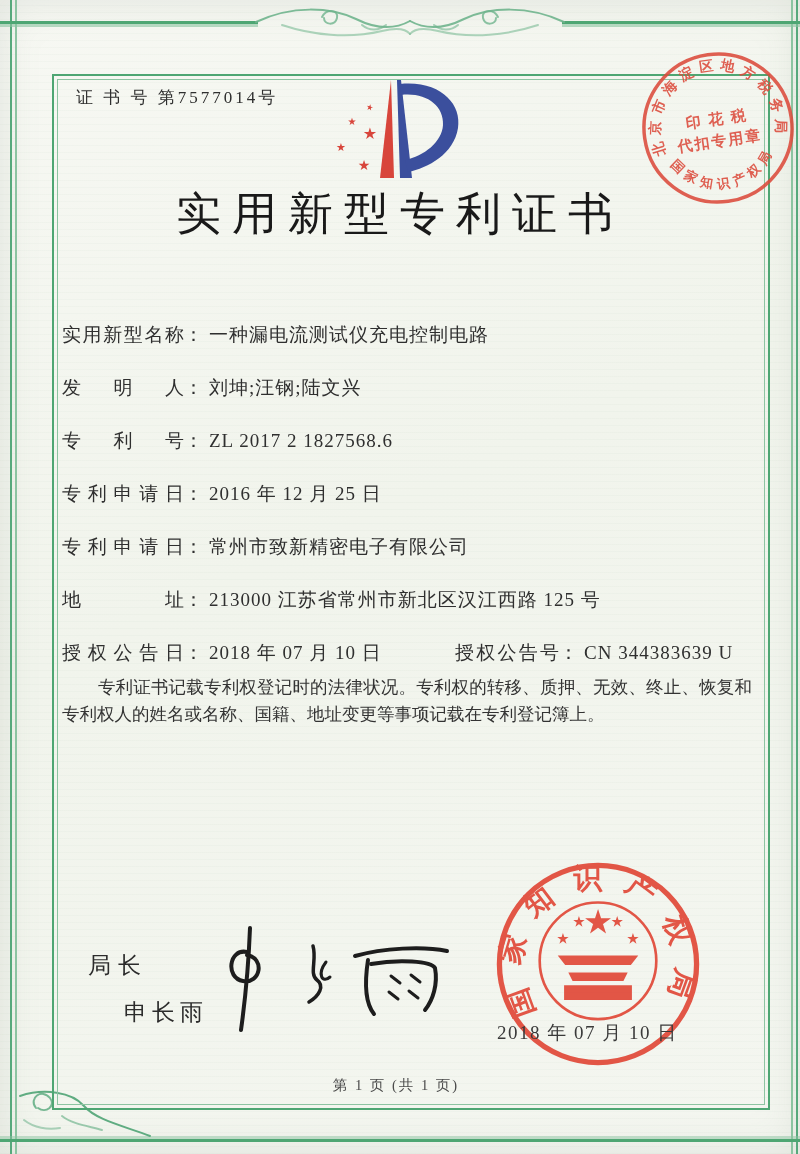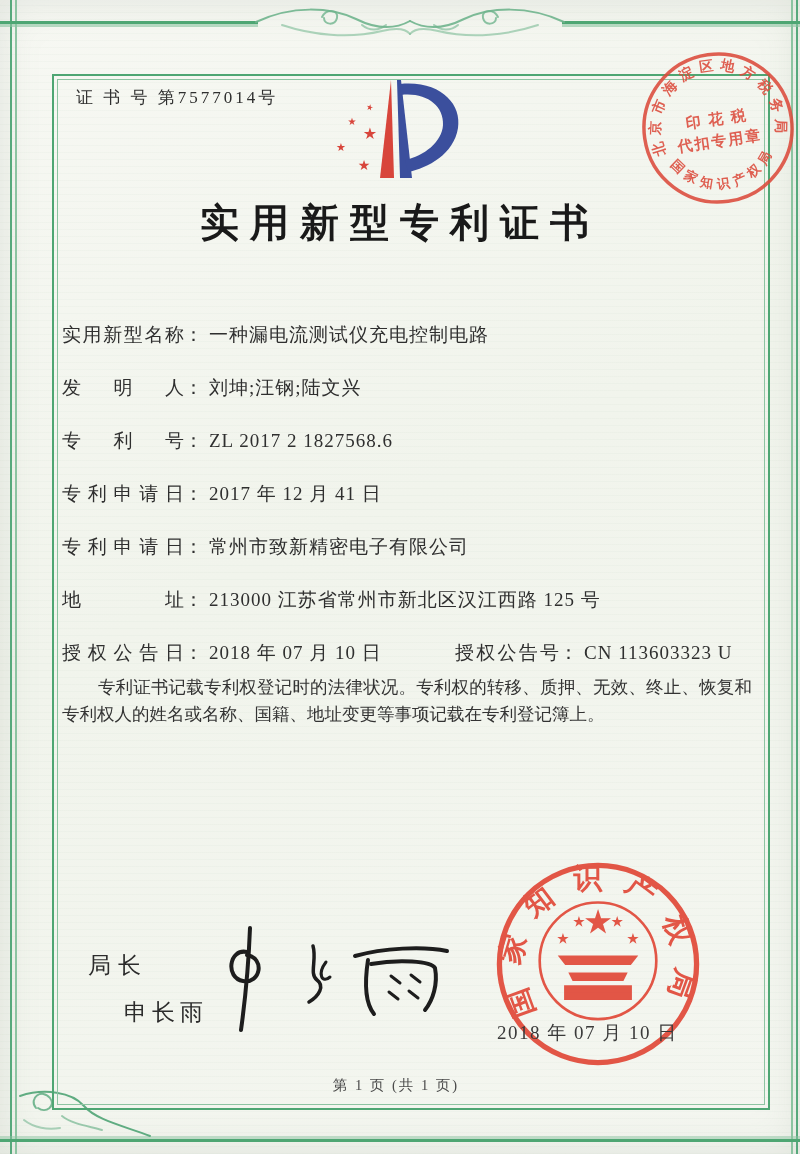--- a/index.html
+++ b/index.html
@@ -18,22 +18,22 @@
     background:linear-gradient(90deg,#57a97c 0 2px,rgba(0,0,0,0) 2px 5px,#8cc4a1 5px 7px);}
   .band-right{left:791px;top:0;width:7px;height:1154px;
     background:linear-gradient(90deg,#8cc4a1 0 2px,rgba(0,0,0,0) 2px 5px,#57a97c 5px 7px);}
   .band-top-l{left:0;top:21px;width:258px;height:3px;background:#4ea673;box-shadow:0 3px 0 rgba(140,196,161,.6);}
   .band-top-r{left:562px;top:21px;width:238px;height:3px;background:#4ea673;box-shadow:0 3px 0 rgba(140,196,161,.6);}
   .band-bottom{left:0;top:1139px;width:800px;height:3px;background:#4ea673;box-shadow:0 -3px 0 rgba(140,196,161,.5);}
   
   .frame{position:absolute;left:52px;top:74px;width:714px;height:1032px;border:2.5px solid #4ea673;}
   .frame-inner{position:absolute;inset:3px;border:1px solid #8cc4a1;}
   .cert-no{position:absolute;left:76px;top:86px;font-size:17px;letter-spacing:3px;color:#2f2f2f;}
-  .title{position:absolute;left:0;top:196px;width:800px;text-align:center;
-    font-size:39px;font-weight:700;letter-spacing:11px;color:#191919;}
+  .title{position:absolute;left:0;top:184px;width:800px;text-align:center;
+    font-size:45px;font-weight:400;letter-spacing:11px;color:#191919;}
   .fields{position:absolute;left:62px;top:0;width:692px;}
   .frow{position:absolute;left:0;font-size:19px;color:#2f2f2f;white-space:nowrap;}
   .flabel{display:inline-block;width:122px;text-align:justify;text-align-last:justify;vertical-align:bottom;}
   .fcolon{display:inline-block;margin-right:6px;}
   .fvalue{letter-spacing:1px;margin-top:36px;}
   .frow2{position:absolute;left:393px;top:0;font-size:19px;white-space:nowrap;}
   .frow2 .flabel{width:104px;}
   .body-text{position:absolute;left:62px;top:674px;width:690px;font-size:17.5px;
     line-height:26.5px;color:#333;text-align:justify;}
   .body-text p{margin:0;text-indent:2.05em;}
@@ -122,32 +122,32 @@
     <div class="frow" style="top:322px">
       <span class="flabel">实用新型名称</span><span class="fcolon">：</span><span class="fvalue">一种漏电流测试仪充电控制电路</span>
     </div>
     <div class="frow" style="top:375px">
       <span class="flabel">发明人</span><span class="fcolon">：</span><span class="fvalue">刘坤;汪钢;陆文兴</span>
     </div>
     <div class="frow" style="top:428px">
       <span class="flabel">专利号</span><span class="fcolon">：</span><span class="fvalue">ZL 2017 2 1827568.6</span>
     </div>
     <div class="frow" style="top:481px">
-      <span class="flabel">专利申请日</span><span class="fcolon">：</span><span class="fvalue">2017 年 12 月 41 日</span>
+      <span class="flabel">专利申请日</span><span class="fcolon">：</span><span class="fvalue">2016 年 12 月 25 日</span>
     </div>
     <div class="frow" style="top:534px">
       <span class="flabel">专利申请日</span><span class="fcolon">：</span><span class="fvalue">常州市致新精密电子有限公司</span>
     </div>
     <div class="frow" style="top:587px">
       <span class="flabel">地址</span><span class="fcolon">：</span><span class="fvalue">213000 江苏省常州市新北区汉江西路 125 号</span>
     </div>
     <div class="frow" style="top:640px">
       <span class="flabel">授权公告日</span><span class="fcolon">：</span><span class="fvalue">2018 年 07 月 10 日</span>
       <span class="frow2">
-        <span class="flabel">授权公告号</span><span class="fcolon">：</span><span class="fvalue">CN 113603323 U</span>
+        <span class="flabel">授权公告号</span><span class="fcolon">：</span><span class="fvalue">CN 344383639 U</span>
       </span>
     </div>
   </div>
 
   <div class="body-text">
     <p>专利证书记载专利权登记时的法律状况。专利权的转移、质押、无效、终止、恢复和专利权人的姓名或名称、国籍、地址变更等事项记载在专利登记簿上。</p>
   </div>
 
   <div class="director-title">局长</div>
   <div class="director-name">申长雨</div>

